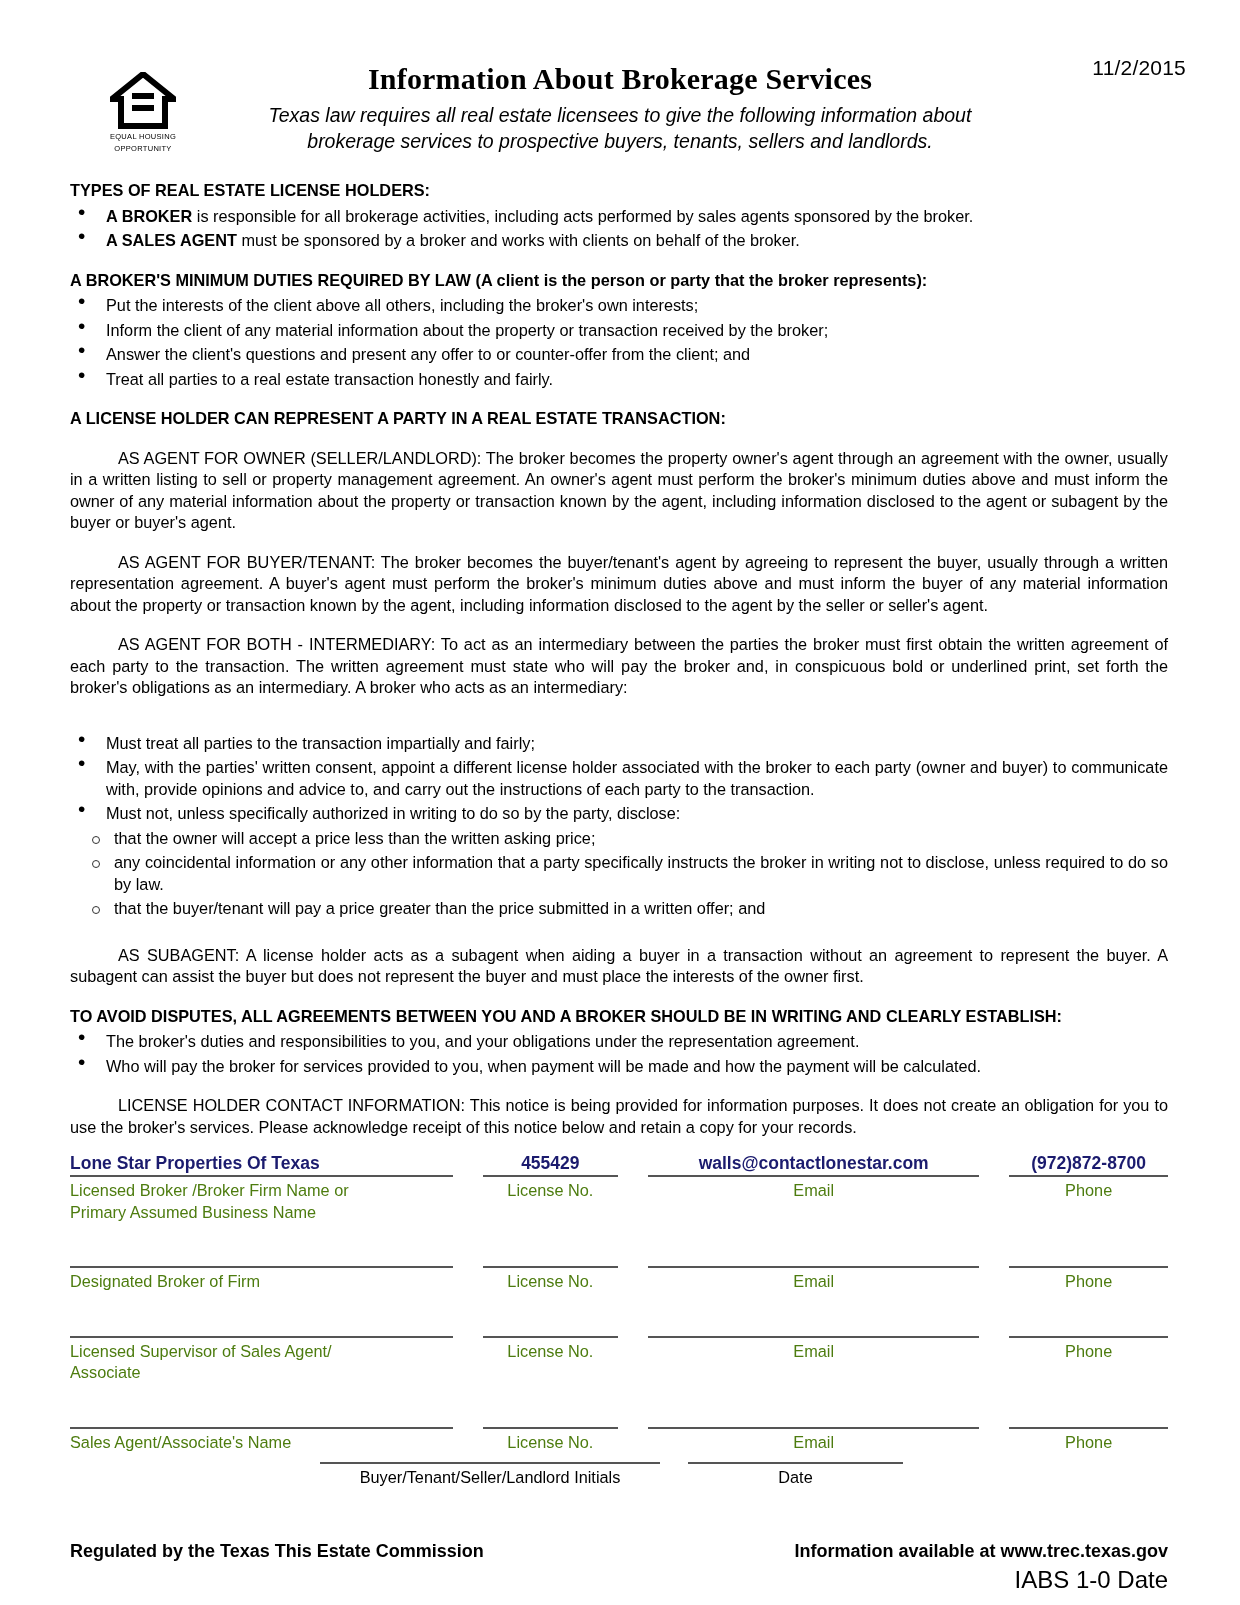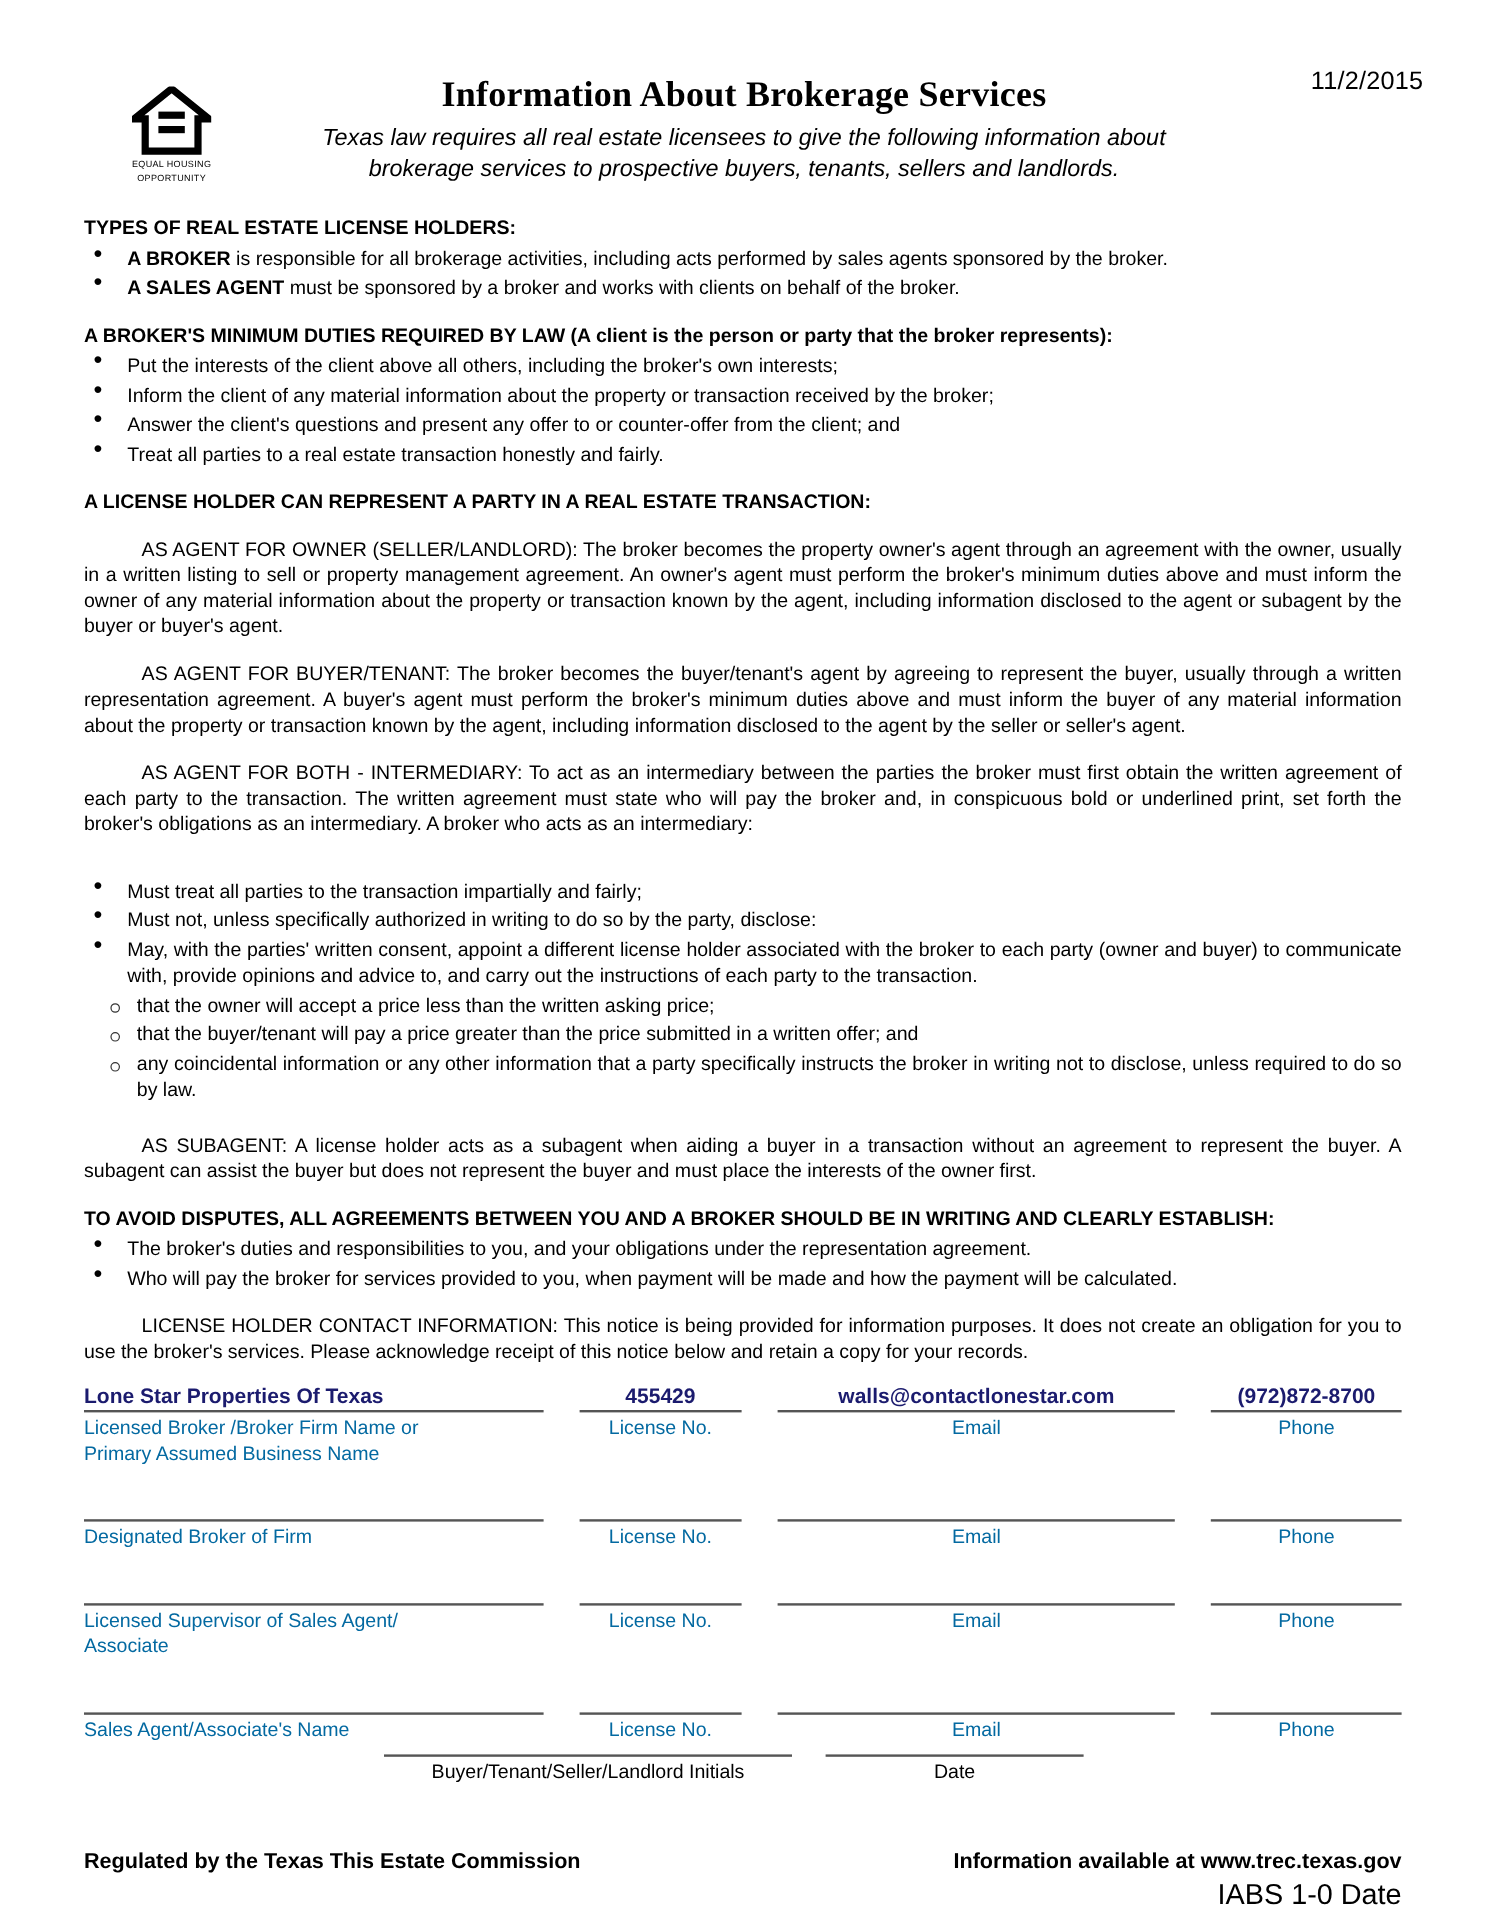--- a/index.html
+++ b/index.html
@@ -154,21 +154,21 @@
   }
   .fcell .value.center { text-align: center; }
   .fcell .rule {
     border-bottom: 2px solid #555;
     height: 0;
     margin-bottom: 3px;
   }
   .fcell .caption {
     font-size: 16.3px;
     line-height: 21.5px;
-    color: #0369a1;
+    color: #4d7c0f;
   }
   .fcell .caption.center { text-align: center; }
 
   .c-name  { width: 410px; margin-right: 30px; }
   .c-lic   { width: 145px; margin-right: 30px; }
   .c-email { width: 355px; margin-right: 30px; }
   .c-phone { width: 170px; }
 
   
   .initials-row {
@@ -268,27 +268,27 @@
     <p class="para">
       <b>AS AGENT FOR BUYER/TENANT:</b><span> The broker becomes the buyer/tenant's agent by agreeing to represent the buyer, usually through a written representation agreement. A buyer's agent must perform the broker's minimum duties above and must inform the buyer of any material information about the property or transaction known by the agent, including information disclosed to the agent by the seller or seller's agent.</span>
     </p>
 
     <p class="para" style="margin-bottom:2px;">
       <b>AS AGENT FOR BOTH - INTERMEDIARY:</b><span> To act as an intermediary between the parties the broker must first obtain the written agreement of each party to the transaction. The written agreement must state who will pay the broker and, in conspicuous bold or underlined print, set forth the broker's obligations as an intermediary. A broker who acts as an intermediary:</span>
     </p>
 
     <ul class="bullets" style="margin-bottom:0;margin-top:34px;">
       <li>Must treat all parties to the transaction impartially and fairly;</li>
+      <li>May, with the parties' written consent, appoint a different license holder associated with the broker to each party (owner and buyer) to communicate with, provide opinions and advice to, and carry out the instructions of each party to the transaction.</li>
       <li>Must not, unless specifically authorized in writing to do so by the party, disclose:</li>
-      <li>May, with the parties' written consent, appoint a different license holder associated with the broker to each party (owner and buyer) to communicate with, provide opinions and advice to, and carry out the instructions of each party to the transaction.</li>
     </ul>
     <ul class="subbullets">
       <li>that the owner will accept a price less than the written asking price;</li>
+      <li>any coincidental information or any other information that a party specifically instructs the broker in writing not to disclose, unless required to do so by law.</li>
       <li>that the buyer/tenant will pay a price greater than the price submitted in a written offer; and</li>
-      <li>any coincidental information or any other information that a party specifically instructs the broker in writing not to disclose, unless required to do so by law.</li>
     </ul>
 
     <div class="gap-md"></div>
 
     <p class="para">
       <b>AS SUBAGENT:</b><span> A license holder acts as a subagent when aiding a buyer in a transaction without an agreement to represent the buyer. A subagent can assist the buyer but does not represent the buyer and must place the interests of the owner first.</span>
     </p>
 
     <div class="sec-head">TO AVOID DISPUTES, ALL AGREEMENTS BETWEEN YOU AND A BROKER SHOULD BE IN WRITING AND CLEARLY ESTABLISH:</div>
     <ul class="bullets">

